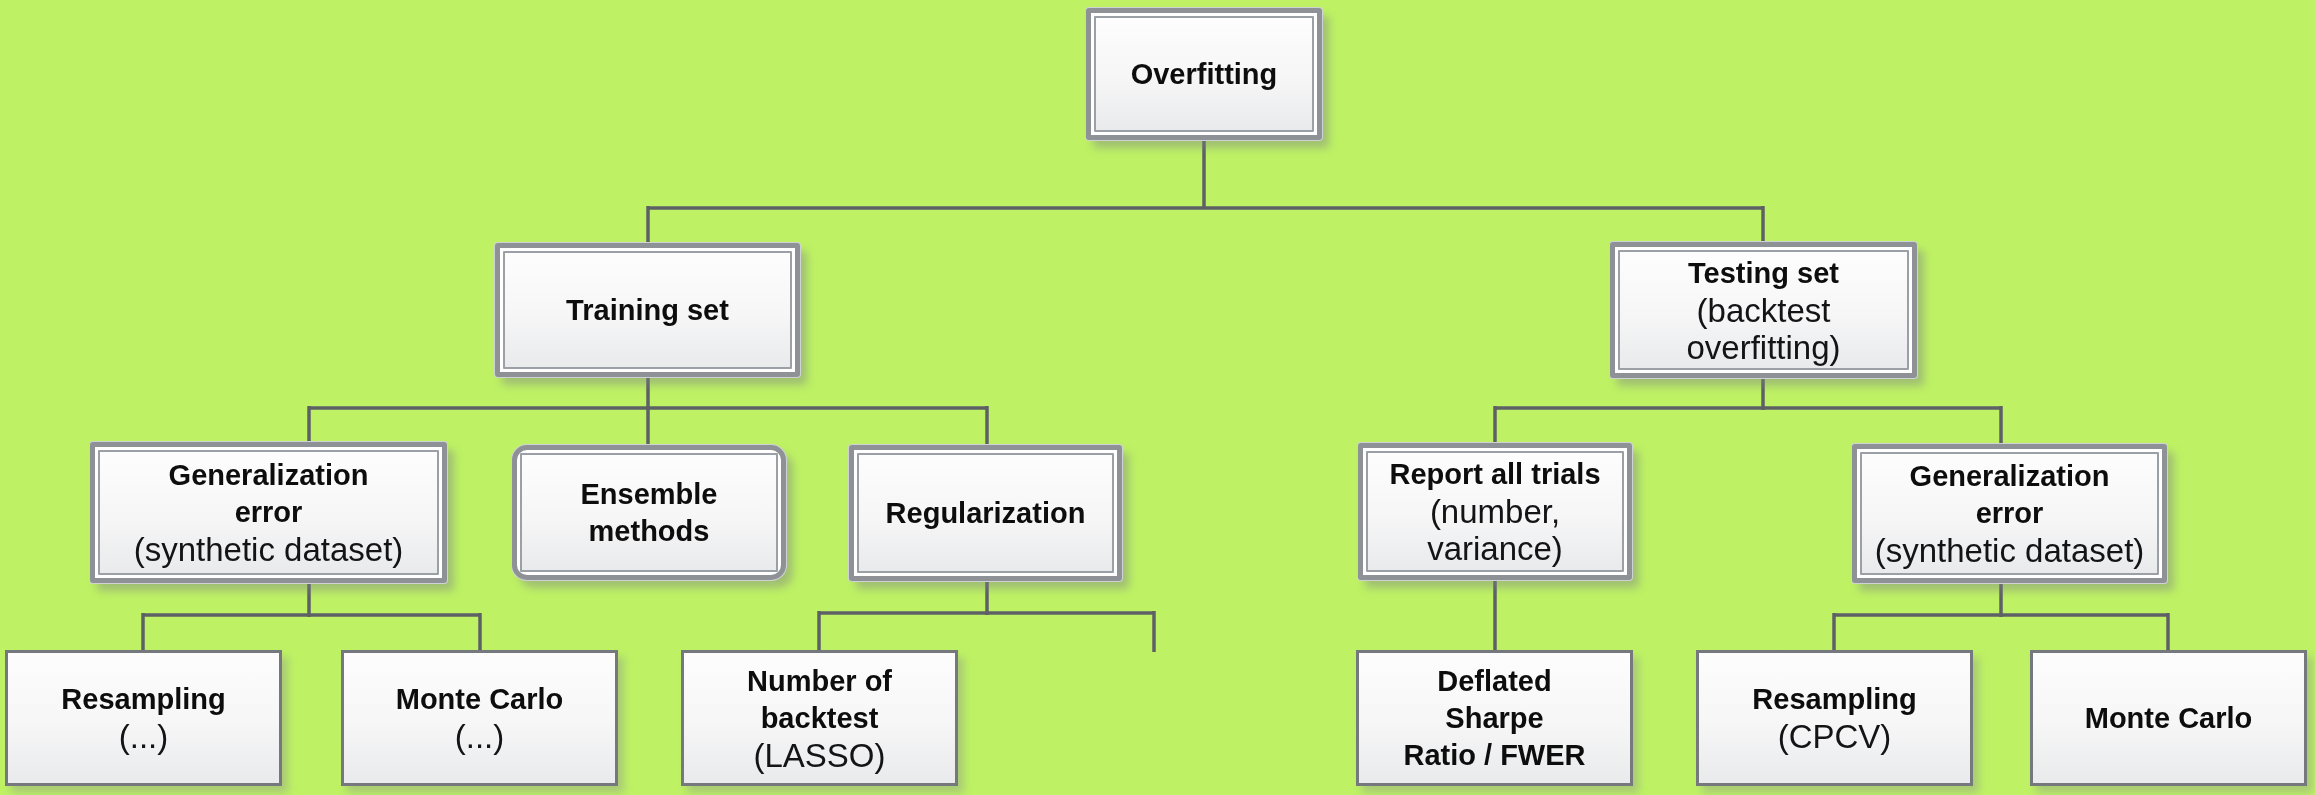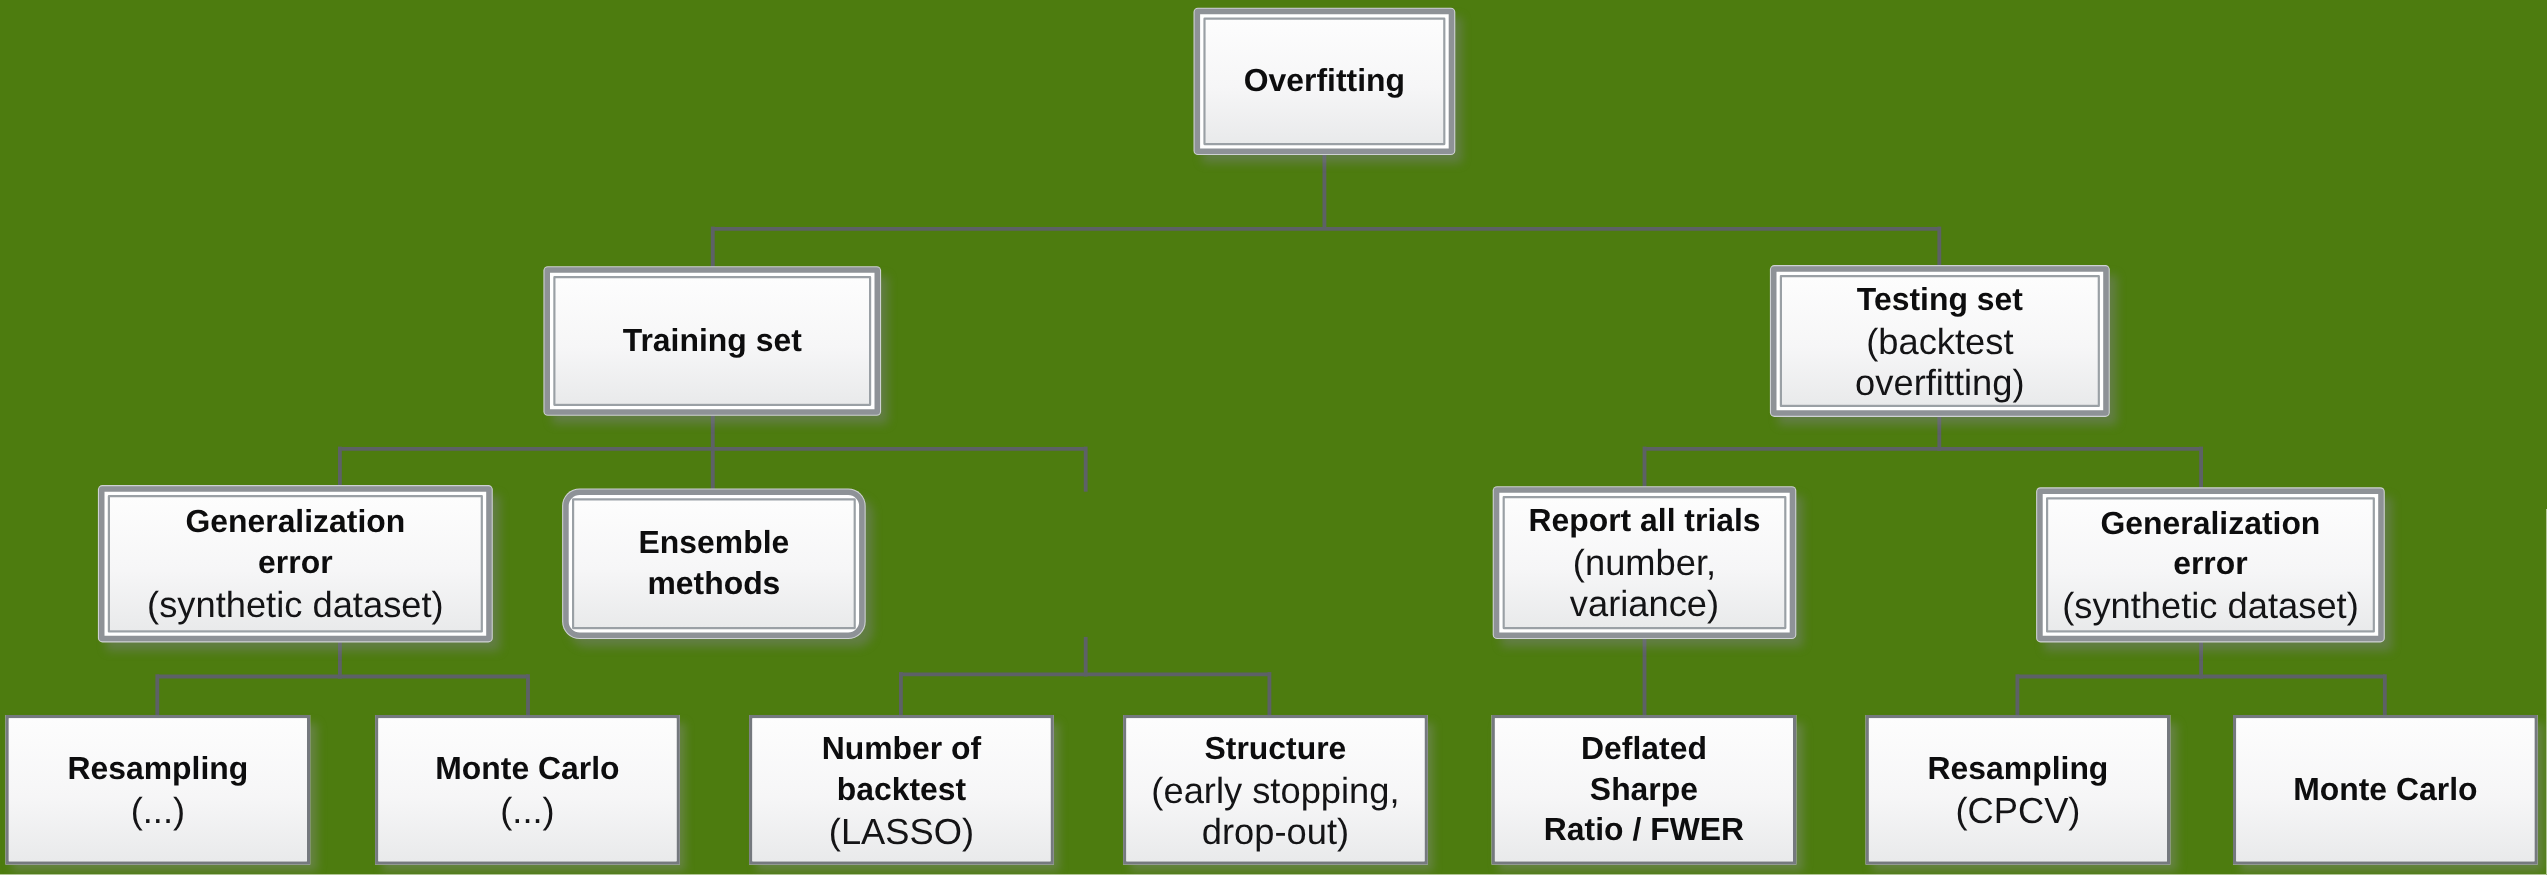--- a/index.html
+++ b/index.html
@@ -1,20 +1,20 @@
 <!DOCTYPE html>
 <html><head>
 <meta charset="utf-8">
 <style>
   html, body { margin: 0; padding: 0; background: #ffffff; }
   .canvas {
     position: relative;
     width: 2315px;
     height: 795px;
-    background: #4d7c0f;
+    background: #bef264;
     font-family: "Liberation Sans", "DejaVu Sans", sans-serif;
     overflow: hidden;
   }
   .connectors {
     position: absolute;
     left: 0; top: 0;
     width: 2315px; height: 795px;
   }
   .node {
     position: absolute;
@@ -150,20 +150,25 @@
     </div>
   </div>
 
   <div class="node double" id="n-ensemble">
     <div class="fill">
       <div class="title">Ensemble
 methods</div>
     </div>
   </div>
 
+  <div class="node double" id="n-regularization">
+    <div class="fill">
+      <div class="title">Regularization</div>
+    </div>
+  </div>
 
   <div class="node double" id="n-report">
     <div class="fill">
       <div class="title">Report all trials</div>
       <div class="subtitle">(number,
 variance)</div>
     </div>
   </div>
 
   <div class="node double" id="n-generror-r">
@@ -189,27 +194,20 @@
   </div>
 
   <div class="node single" id="n-numvars">
     <div class="fill">
       <div class="title">Number of
 backtest</div>
       <div class="subtitle">(LASSO)</div>
     </div>
   </div>
 
-  <div class="node single" id="n-structure">
-    <div class="fill">
-      <div class="title">Structure</div>
-      <div class="subtitle">(early stopping,
-drop-out)</div>
-    </div>
-  </div>
 
   <div class="node single" id="n-deflated">
     <div class="fill">
       <div class="title">Deflated
 Sharpe
 Ratio / FWER</div>
     </div>
   </div>
 
   <div class="node single" id="n-cpcv">

